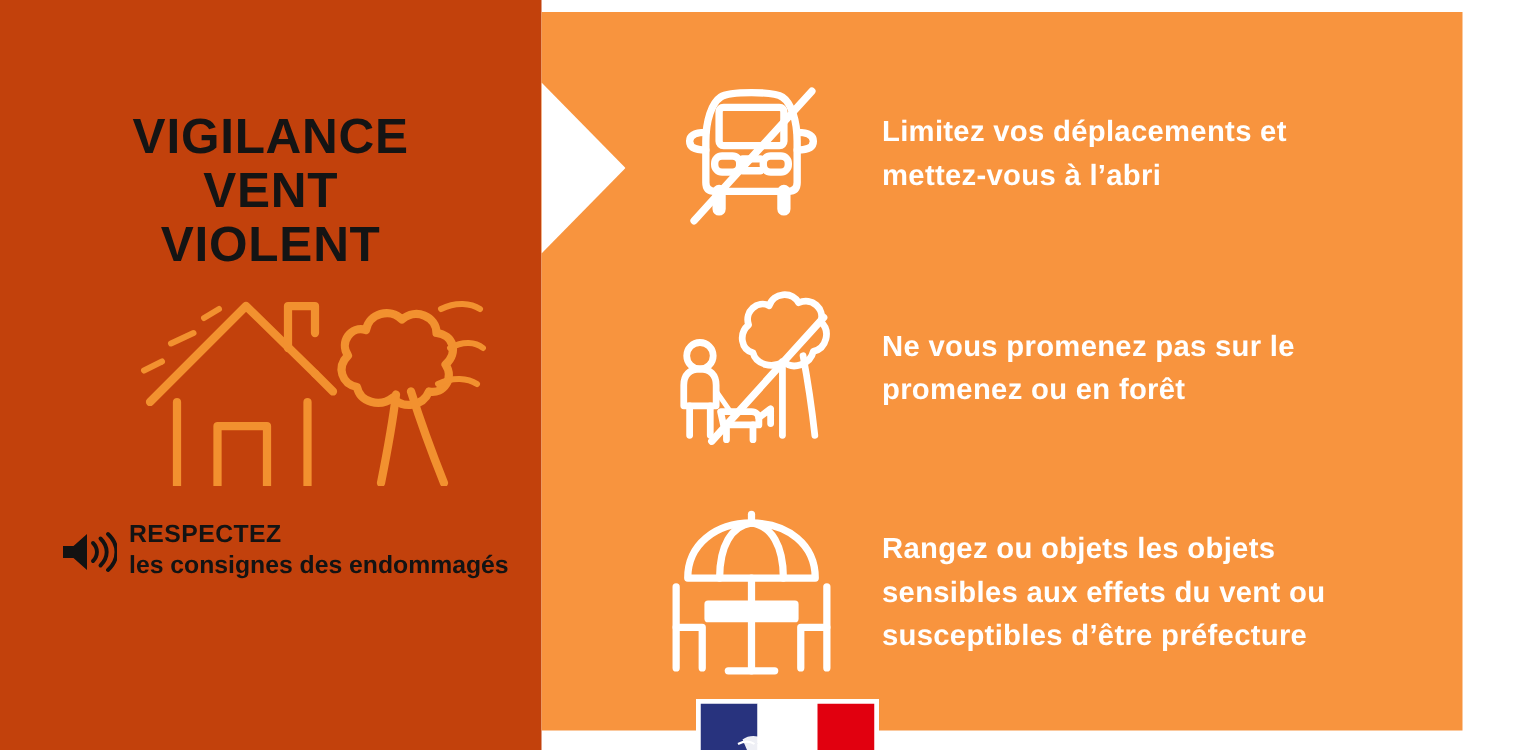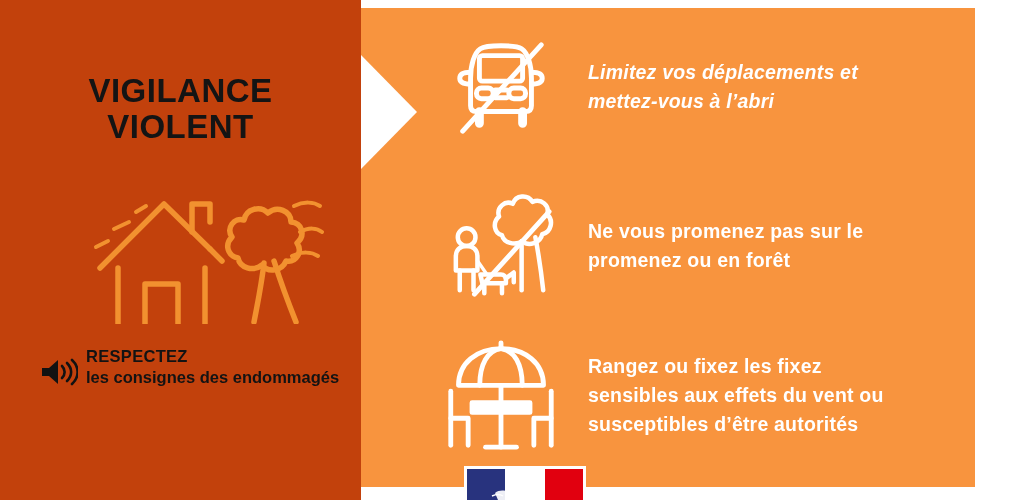--- a/index.html
+++ b/index.html
@@ -49,21 +49,21 @@
 
   #advice-list {
     position: absolute;
     left: 40px;
     top: 346px;
     width: 320px;
   }
   .advice-item {
     position: relative;
     display: flex;
-    align-items: flex-end;
+    align-items: center;
     margin-bottom: 14px;
   }
   .advice-icon {
     flex: 0 0 46px;
     width: 46px;
     padding-top: 2px;
     display: flex;
     justify-content: flex-start;
   }
   .advice-text {
@@ -111,21 +111,21 @@
     width: 614px;
     height: 479px;
   }
   .tip-row {
     position: absolute;
     display: flex;
     align-items: center;
     left: 75px;
     width: 530px;
   }
-  #tip-row-0 { top: 16px;  height: 125px; font-style: italic; }
+  #tip-row-0 { top: 32px;  height: 125px; }
   #tip-row-1 { top: 175px; height: 125px; }
   #tip-row-2 { top: 320px; height: 135px; }
 
   .tip-icon {
     flex: 0 0 130px;
     width: 130px;
     height: 125px;
     display: flex;
     align-items: center;
     justify-content: center;
@@ -168,20 +168,21 @@
     width: 66px; height: 34px;
   }
 </style>
 </head>
 <body>
 
 <div id="left-column">
 
   <div id="alert-title">
     <span class="t-line">VIGILANCE</span>
+    <span class="t-line">VENT</span>
     <span class="t-line">VIOLENT</span>
   </div>
 
   <div id="wind-scene-icon">
     <svg viewBox="0 0 236 132" width="236" height="132" fill="none" stroke="#F2912F" stroke-width="5.5" stroke-linecap="round" stroke-linejoin="round">
 
       <path d="M12 76 L76 12 L122 57"></path>
       <path d="M122 57 L134 69"></path>
 
       <path d="M104 12 L104 40 M104 12 L122 12 L122 30"></path>
@@ -328,23 +329,23 @@
         <path d="M44 112 L76 112"></path>
 
         <path d="M8 54 L8 110"></path>
         <path d="M8 82 L26 82 L26 110"></path>
 
         <path d="M112 54 L112 110"></path>
         <path d="M112 82 L94 82 L94 110"></path>
       </svg>
     </div>
     <div class="tip-text">
-      <span class="tline">Rangez ou fixez les fixez</span>
+      <span class="tline">Rangez ou objets les objets</span>
       <span class="tline">sensibles aux effets du vent ou</span>
-      <span class="tline">susceptibles d’être autorités</span>
+      <span class="tline">susceptibles d’être préfecture</span>
     </div>
   </div>
 
 </div>
 
 <div id="republic-logo">
   <div class="flag">
     <div class="band-blue"></div>
     <div class="band-white"></div>
     <div class="band-red"></div>

